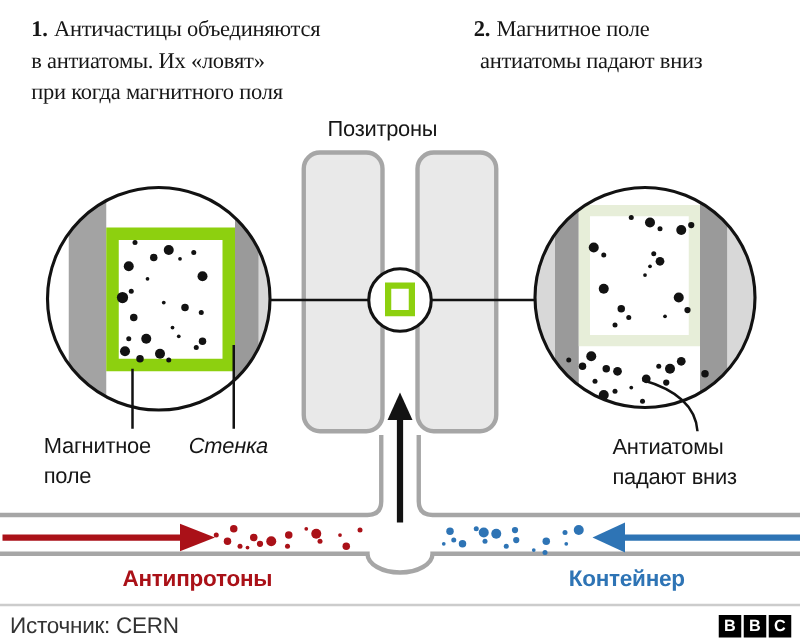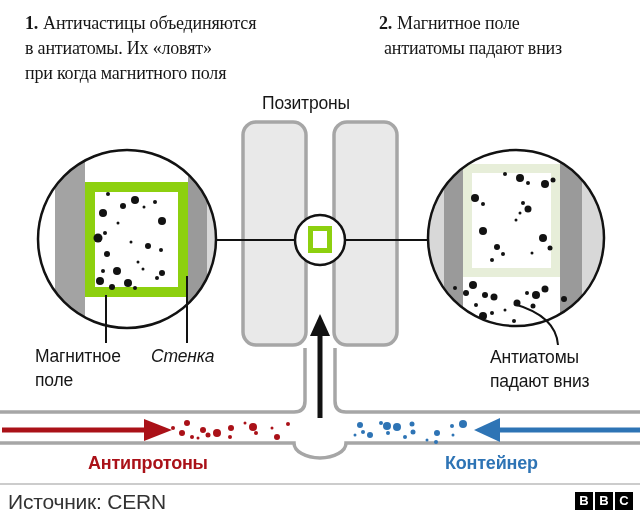--- a/index.html
+++ b/index.html
@@ -6,22 +6,22 @@
   body{
     width:640px;height:514px;position:relative;background:#ffffff;
     font-family:"Liberation Sans","DejaVu Sans",sans-serif;
     color:#161616;overflow:hidden;
   }
   .abs{position:absolute;}
   .step{font-size:18px;line-height:25px;letter-spacing:-0.2px;font-family:Liberation Serif, serif;}
   .step .num{font-weight:bold;margin-right:5px;}
   .step .indent{padding-left:5px;}
   .diagram-label{font-size:17.5px;line-height:24px;letter-spacing:-0.2px;}
-  .beam-label{font-size:18px;font-weight:bold;letter-spacing:-0.2px;}
-  .source{font-size:21px;color:#333333;letter-spacing:-0.2px;}
+  .beam-label{font-size:18px;font-weight:bold;letter-spacing:-0.2px;margin-left:10px;}
+  .source{font-size:18px;color:#333333;letter-spacing:-0.2px;}
   .divider{left:0;top:483px;width:640px;height:2px;background:#cccccc;}
   .bbc{left:575px;top:492px;display:flex;gap:2px;}
   .bbc .sq{
     width:18px;height:18px;background:#000000;color:#ffffff;
     font-weight:bold;font-size:13px;line-height:18px;text-align:center;
   }
   svg{position:absolute;left:0;top:0;}
 </style>
 </head>
 <body>

